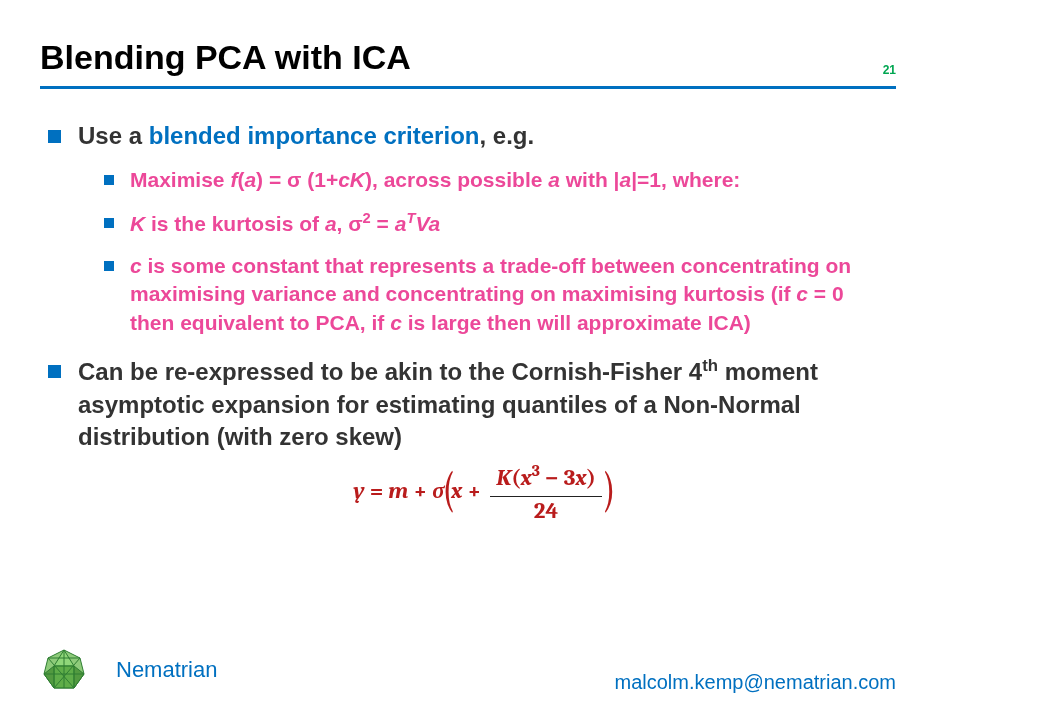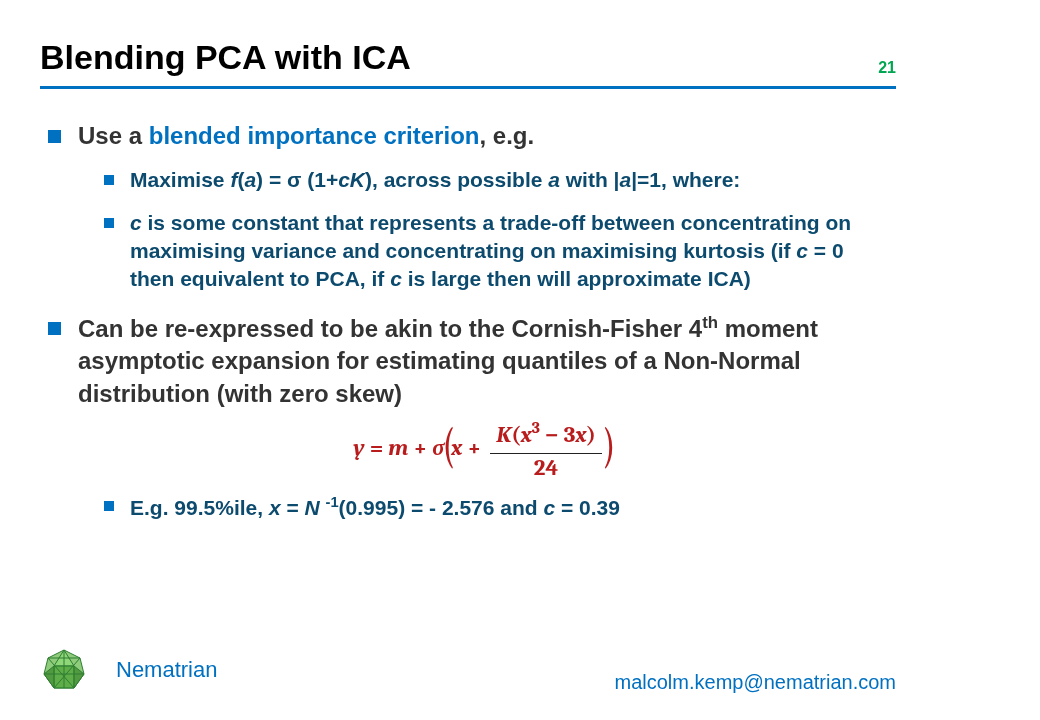--- a/index.html
+++ b/index.html
@@ -26,21 +26,21 @@
     display: flex;
     justify-content: space-between;
     align-items: flex-end;
   }
   .title {
     font-size: 34px;
     font-weight: bold;
     color: #000;
   }
   .page-num {
-    font-size: 16px;
+    font-size: 12px;
     font-weight: bold;
     color: #00a651;
   }
   .hr {
     position: absolute;
     top: 86px;
     left: 40px;
     right: 40px;
     height: 3px;
     background: #0070c0;
@@ -78,21 +78,21 @@
     list-style: none;
     padding: 0;
     margin: 14px 0 0 26px;
   }
   ul.l2 > li {
     position: relative;
     padding-left: 26px;
     font-size: 21px;
     line-height: 1.35;
     margin-bottom: 14px;
-    color: #0c4a6e;
+    color: #ec4899;
   }
   ul.l2 > li::before {
     content: "";
     position: absolute;
     left: 0;
     top: 0.42em;
     width: 10px;
     height: 10px;
     background: #0070c0;
   }
@@ -183,37 +183,35 @@
     <ul class="l1">
 
       <li>
         <span>Use a </span><span class="highlight">blended importance criterion</span><span>, e.g.</span>
 
         <ul class="l2">
           <li>
             <span>Maximise </span><span class="ital">f</span><span>(</span><span class="ital">a</span><span>) = σ (1+</span><span class="ital">cK</span><span>), across possible </span><span class="ital">a</span><span> with |</span><span class="ital">a</span><span>|=1, where:</span>
           </li>
           <li>
+            <span class="ital">K</span><span> is the kurtosis of </span><span class="ital">a</span><span>, σ</span><span class="supr">2</span><span> = </span><span class="ital">a</span><span class="ital supr">T</span><span class="ital">Va</span>
+          </li>
+          <li>
             <span class="ital">c</span><span> is some constant that represents a trade-off between concentrating on maximising variance and concentrating on maximising kurtosis (if </span><span class="ital">c</span><span> = 0 then equivalent to PCA, if </span><span class="ital">c</span><span> is large then will approximate ICA)</span>
           </li>
         </ul>
       </li>
 
       <li>
         <span>Can be re-expressed to be akin to the Cornish-Fisher 4</span><span class="supr">th</span><span> moment asymptotic expansion for estimating quantiles of a Non-Normal distribution (with zero skew)</span>
 
         <div class="formula-block">
           <span>y</span><span class="op"> = </span><span>m</span><span class="op"> + </span><span>σ</span><span class="lparen">(</span><span>x</span><span class="op"> + </span><span class="frac"><span class="num"><span>K</span><span class="paren-inner">(</span><span>x</span><span class="supr op">3</span><span class="op"> − 3</span><span>x</span><span class="paren-inner">)</span></span><span class="den">24</span></span><span class="rparen">)</span>
         </div>
 
-        <ul class="l2">
-          <li>
-            <span>E.g. 99.5%ile, </span><span class="ital">x</span><span> = </span><span class="ital">N</span><span> </span><span class="supr">-1</span><span>(0.995) = - 2.576 and </span><span class="ital">c</span><span> = 0.39</span>
-          </li>
-        </ul>
       </li>
 
     </ul>
   </div>
 
   <div class="footer">
     <div class="brand">
       <svg class="logo" viewBox="0 0 48 48">
         <g stroke="#2e7d32" stroke-width="1" fill="#68b94e" fill-opacity="0.75">
           <polygon points="24,4 40,12 44,28 34,42 14,42 4,28 8,12"></polygon>

